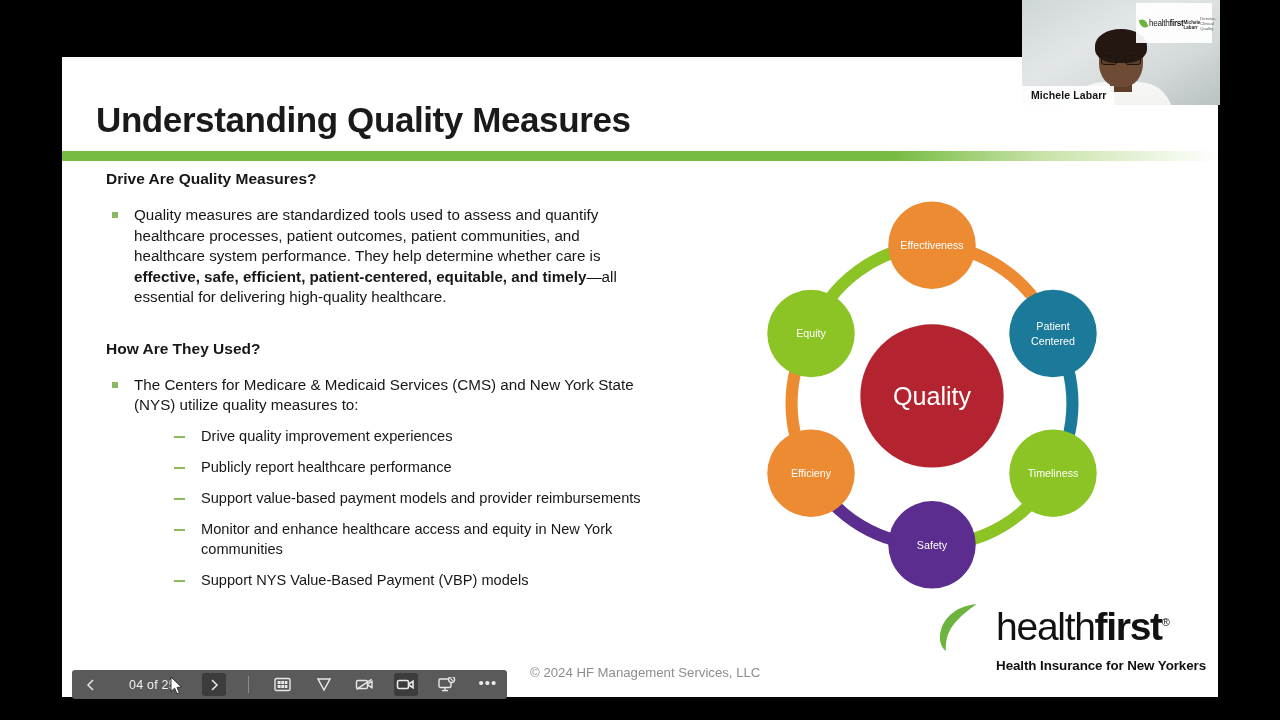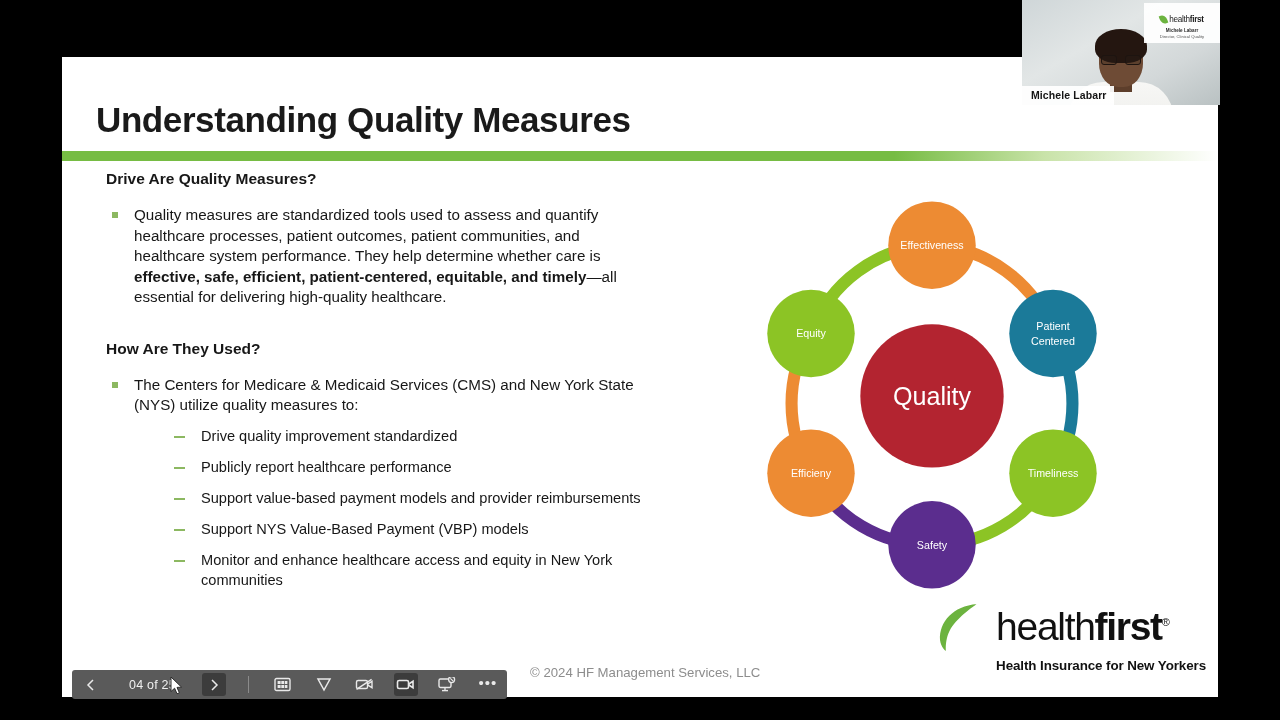--- a/index.html
+++ b/index.html
@@ -101,23 +101,23 @@
              width:104px; height:75px; border-radius:34px 34px 0 0;
              background:linear-gradient(#f7f7f5,#e9e9e6); }
   .vt-neck { position:absolute; left:50%; top:44px; transform:translateX(-50%);
              width:22px; height:14px; background:#5d3e2b; }
   .vt-name {
     position:absolute; left:0px; bottom:0px; padding:3px 7px 4px 9px;
     background:rgba(255,255,255,0.92); color:#141414;
     font-size:10.5px; font-weight:bold; letter-spacing:0.1px;
   }
   .vt-card {
-    position:absolute; right:0; top:3px; width:76px; height:40px;
-    background:rgba(255,255,255,0.93); padding:12px 4px 0 4px;
-    display:flex; flex-direction:column; align-items:center;
+    position:absolute; right:8px; top:3px; width:76px; height:40px;
+    background:rgba(255,255,255,0.93); padding:0 4px 0 4px;
+    display:flex; flex-direction:row; align-items:center;
   }
   .vtc-logo { display:flex; align-items:center; gap:2px; }
   .vtc-leaf { width:7px; height:9px; background:#6cb33f;
               border-radius:0 70% 0 70%; transform:rotate(-20deg); }
   .vtc-word { font-size:8.2px; letter-spacing:-0.3px; color:#1b1b1b; }
   .vtc-word b { font-weight:bold; }
   .vtc-name { font-size:4.6px; font-weight:bold; color:#2a2a2a; margin-top:4px; }
   .vtc-role { font-size:4.2px; color:#555; margin-top:1px; }
 
   
@@ -156,25 +156,25 @@
       <ul class="blist">
         <li><span>Quality measures are standardized tools used to assess and quantify healthcare processes, patient outcomes, patient communities, and healthcare system performance. They help determine whether care is </span><b>effective, safe, efficient, patient-centered, equitable, and timely</b><span>—all essential for delivering high-quality healthcare.</span></li>
       </ul>
 
       <div class="sec-head second">How Are They Used?</div>
 
       <ul class="blist">
         <li>
           <span>The Centers for Medicare &amp; Medicaid Services (CMS) and New York State (NYS) utilize quality measures to:</span>
           <ul class="sublist">
-            <li>Drive quality improvement standardized</li>
+            <li>Drive quality improvement experiences</li>
             <li>Publicly report healthcare performance</li>
             <li>Support value-based payment models and provider reimbursements</li>
+            <li>Monitor and enhance healthcare access and equity in New York communities</li>
             <li>Support NYS Value-Based Payment (VBP) models</li>
-            <li>Monitor and enhance healthcare access and equity in New York communities</li>
           </ul>
         </li>
       </ul>
     </div>
 
     <div id="diagram">
       <svg viewBox="0 0 420 462" xmlns="http://www.w3.org/2000/svg">
 
         <g fill="none" stroke-width="13" stroke-linecap="round">
           <path d="M 80 165 A 145 145 0 0 1 210 70" stroke="#8cc425"></path>

